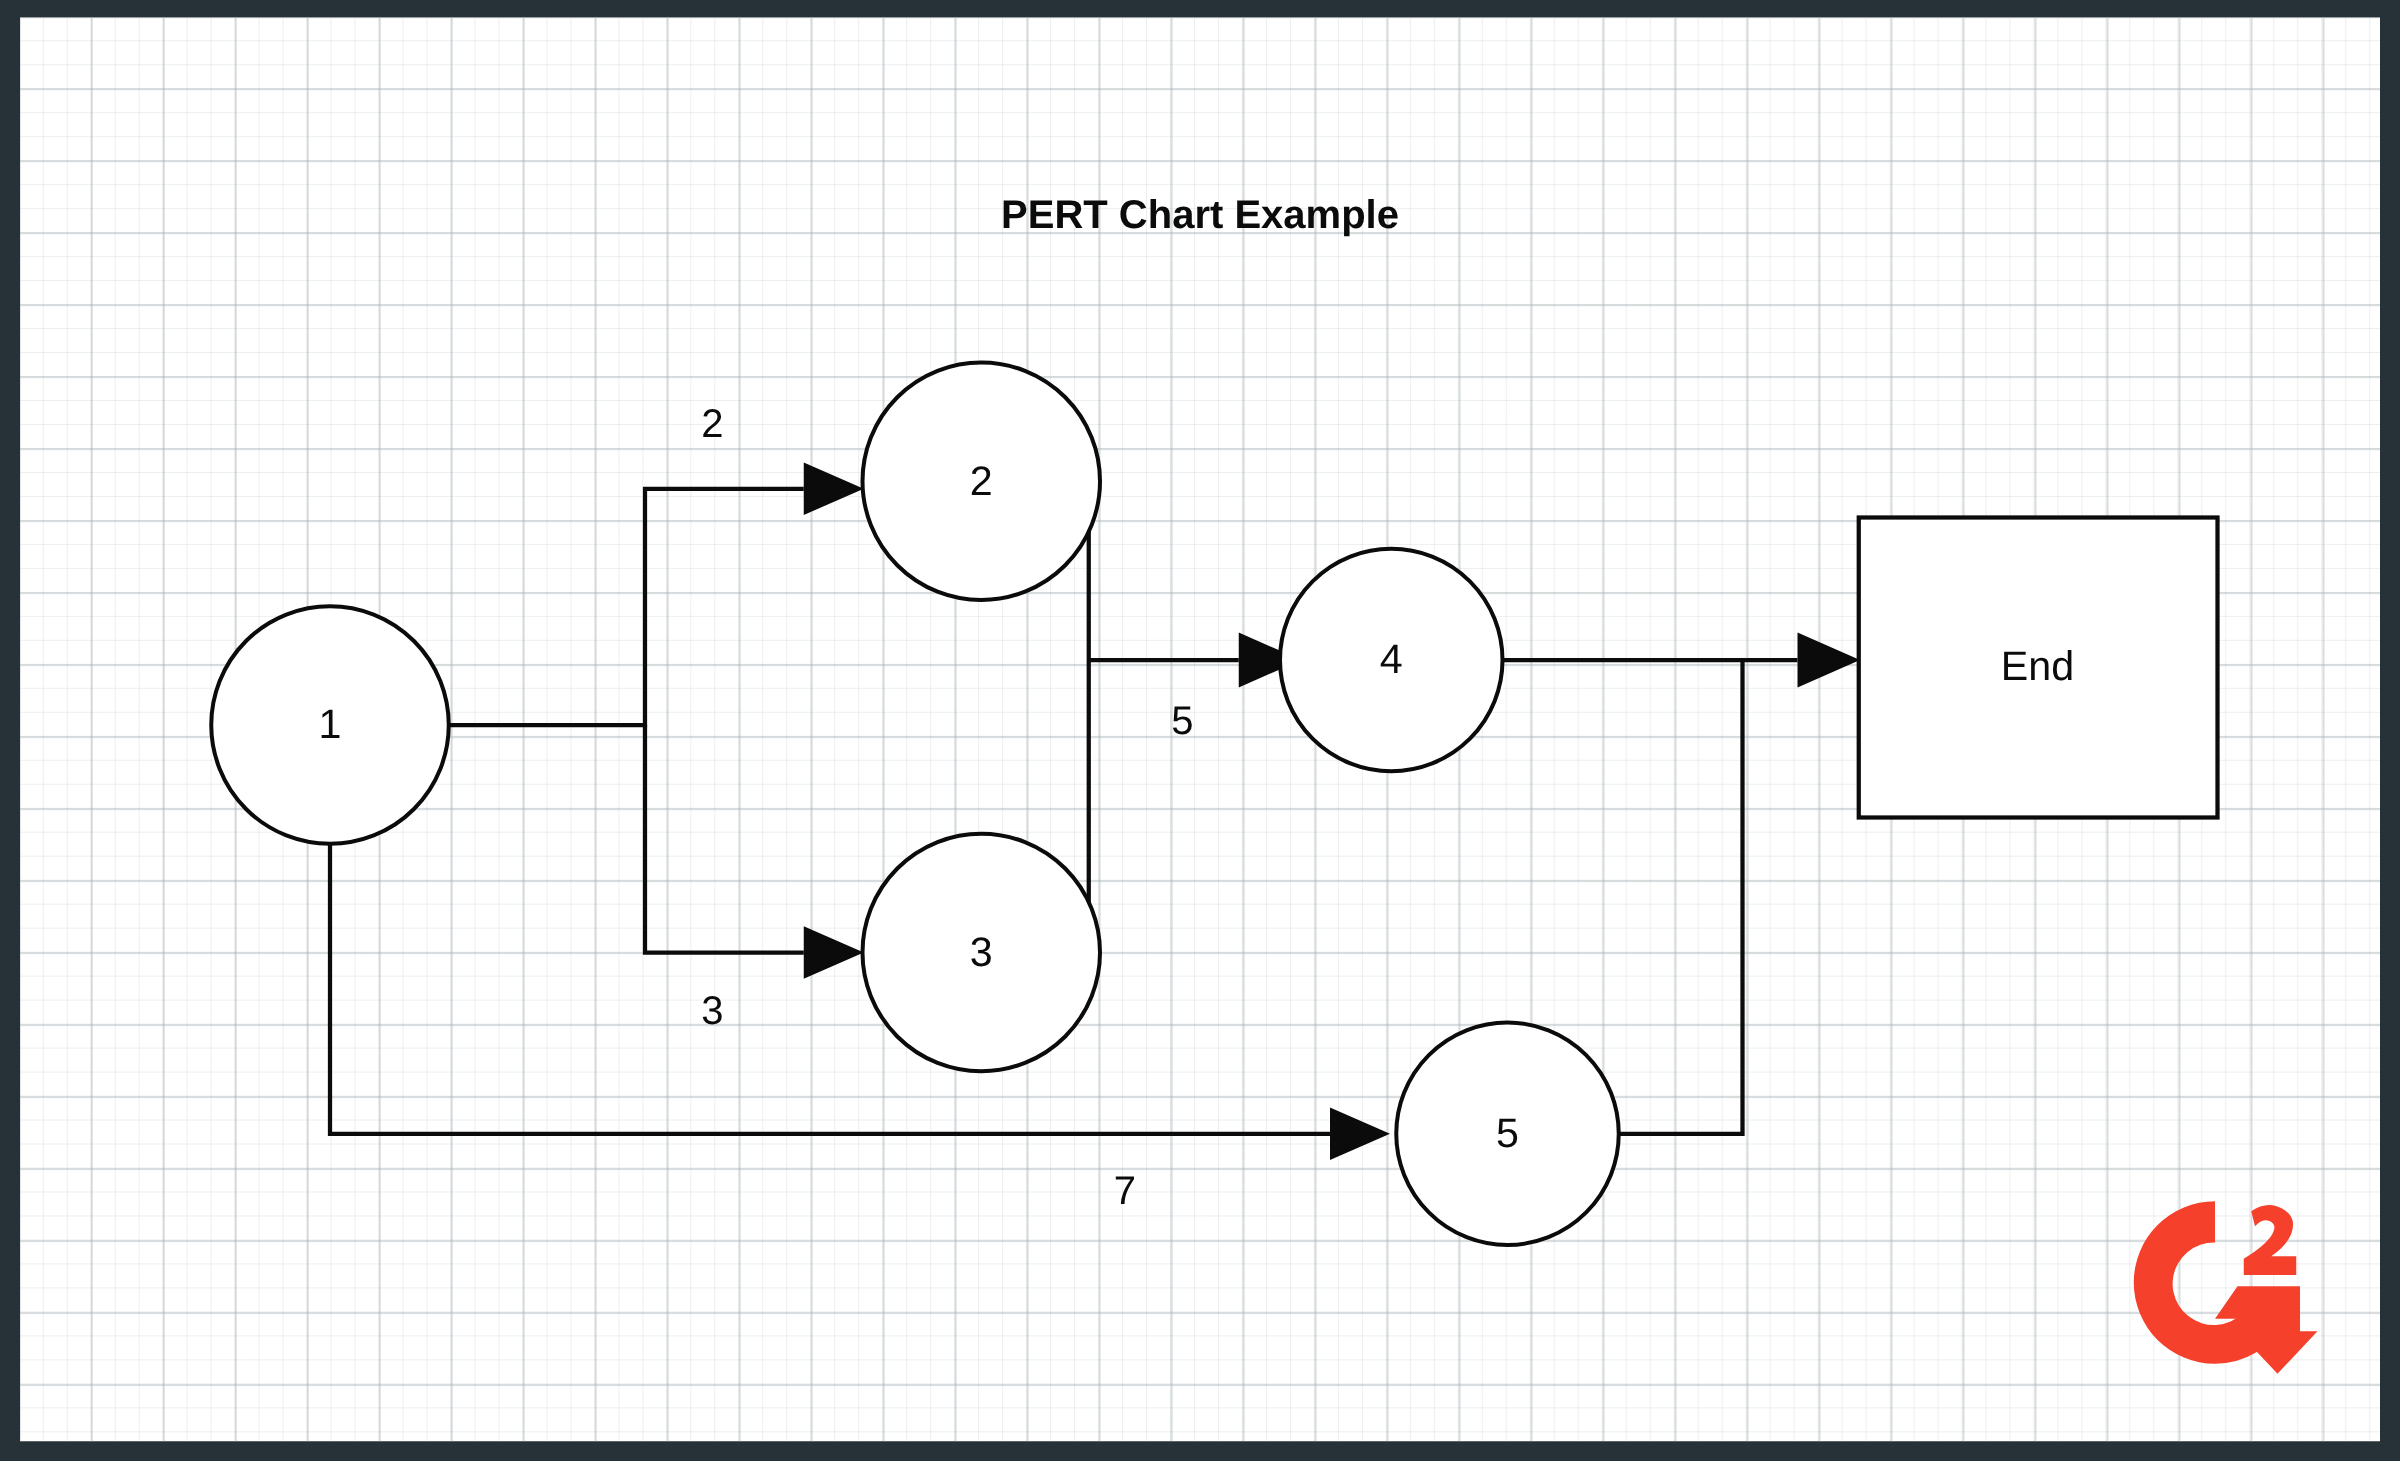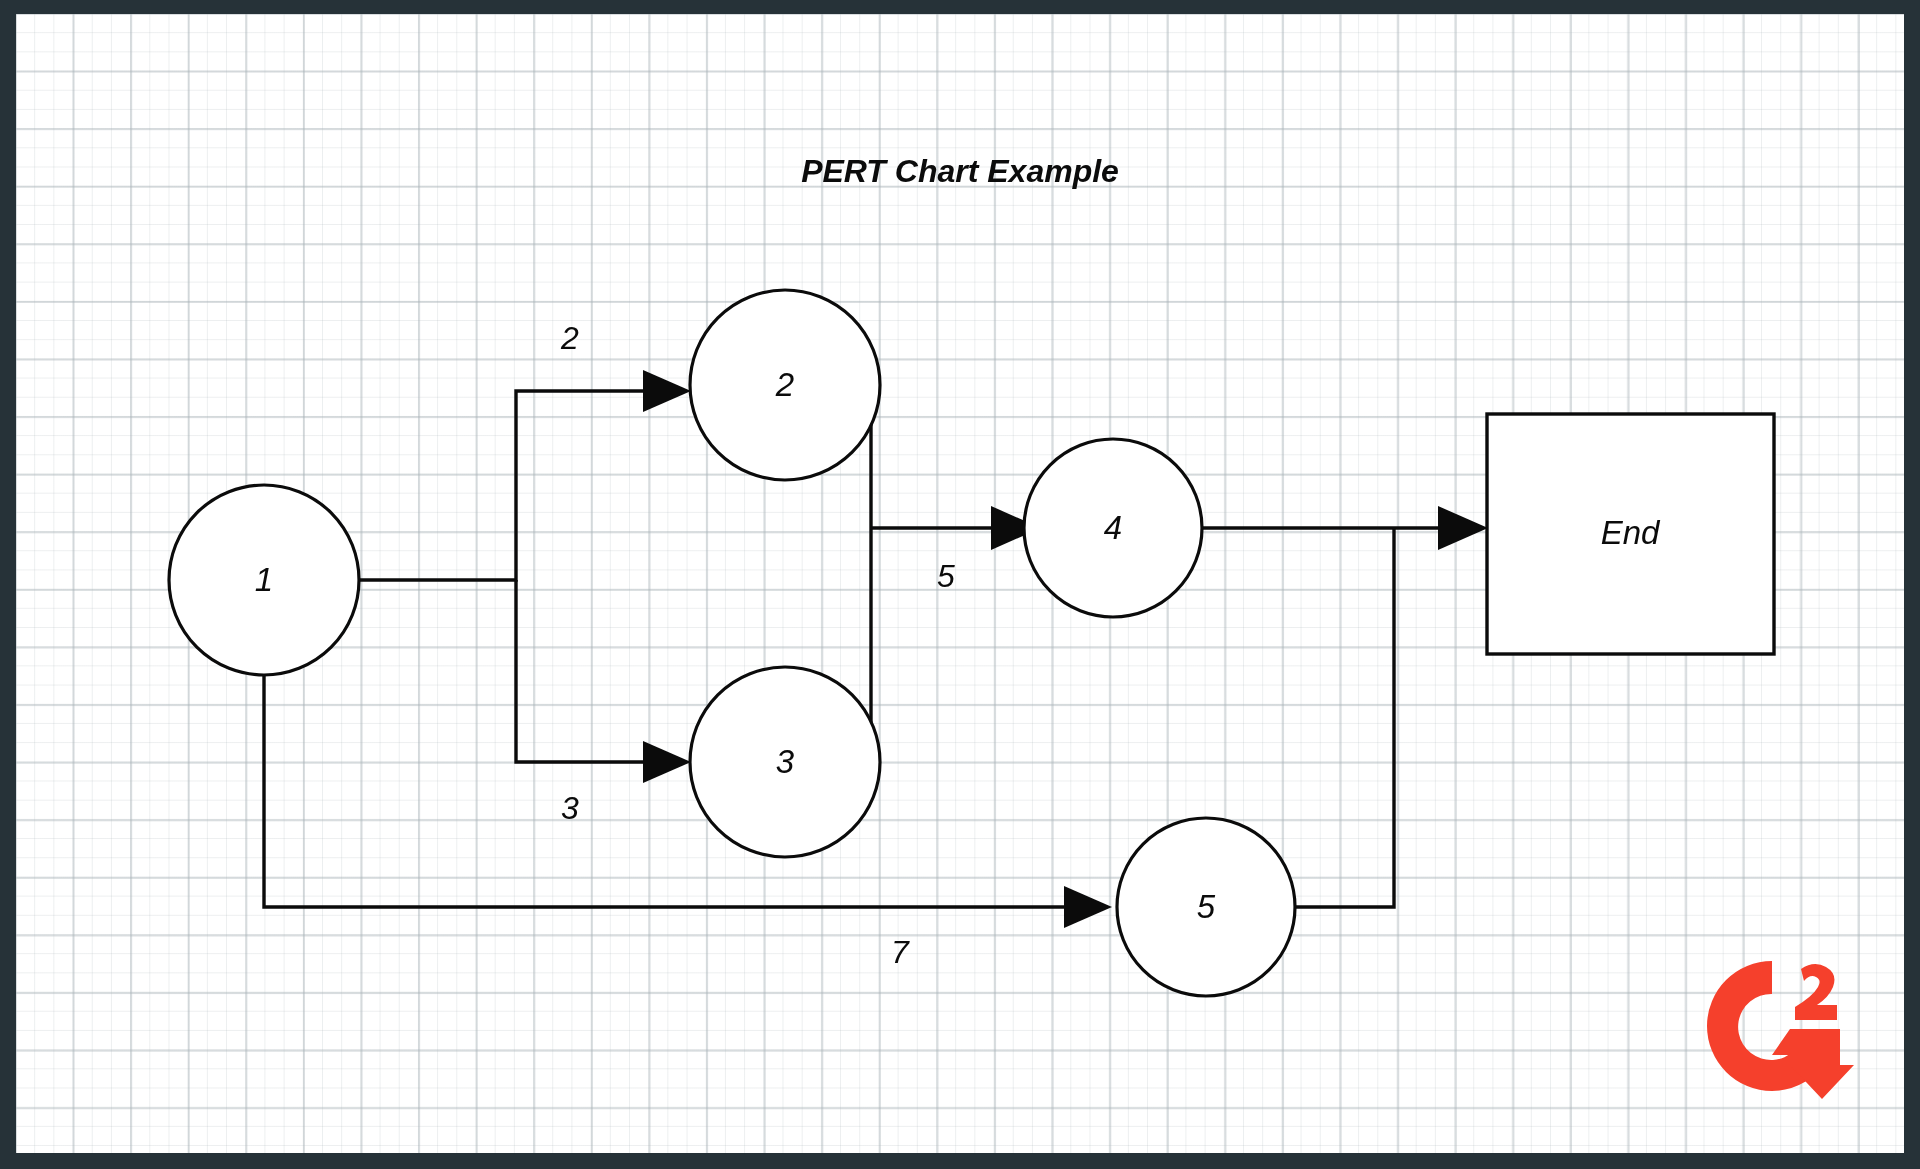--- a/index.html
+++ b/index.html
@@ -9,21 +9,20 @@
   }
   #page {
     position: relative;
     width: 1920px;
     height: 1169px;
     background: #263238;
     box-sizing: border-box;
     padding: 14px 16px 16px 16px;
     font-family: "Liberation Sans", sans-serif;
     overflow: hidden;
-    font-style: italic;
   }
   #canvas {
     position: relative;
     width: 100%;
     height: 100%;
     background-color: #ffffff;
     background-image:
       linear-gradient(to right, rgba(170,180,185,0.22) 1px, transparent 1px),
       linear-gradient(to bottom, rgba(170,180,185,0.22) 1px, transparent 1px),
       linear-gradient(to right, rgba(170,180,185,0.45) 1.5px, transparent 1.5px),

